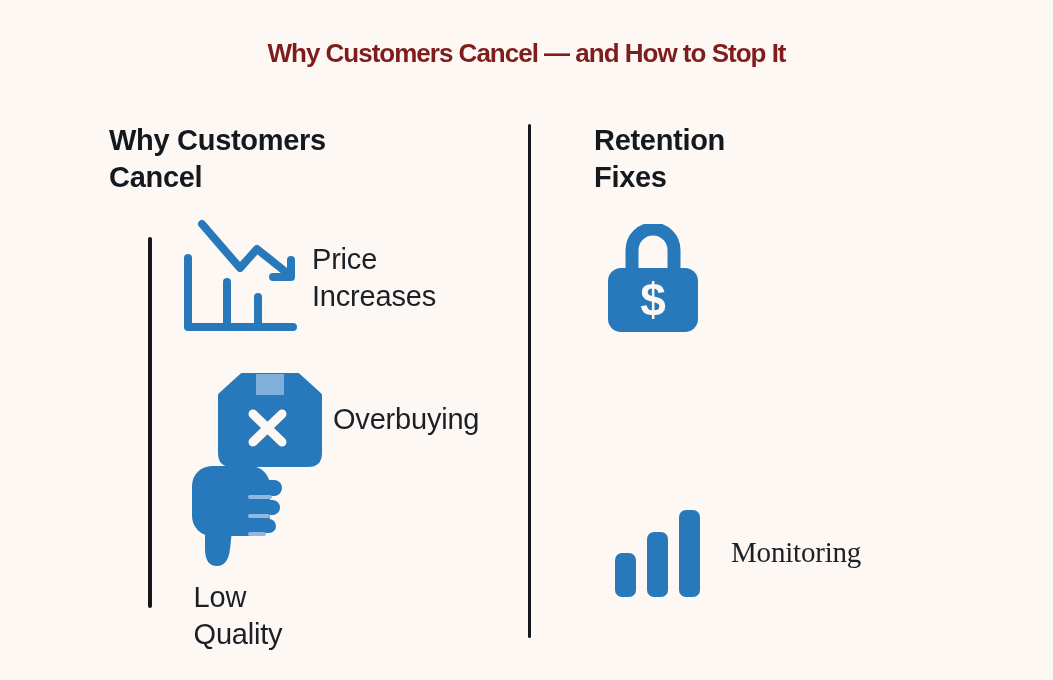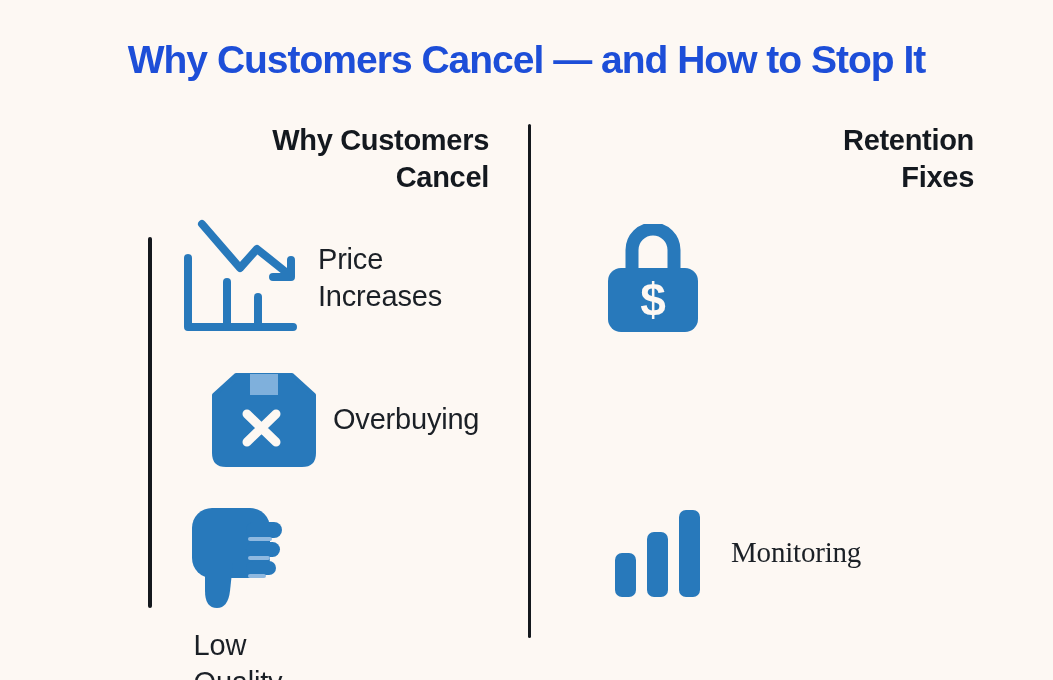--- a/index.html
+++ b/index.html
@@ -10,31 +10,31 @@
   .canvas{
     position:relative;
     width:1053px;height:680px;
     background:#FDF8F3;
     overflow:hidden;
   }
   .title{
     position:absolute;
     left:0;right:0;top:38px;
     text-align:center;
-    font-size:39px;
+    font-size:26px;
     font-weight:700;
     letter-spacing:-1px;
-    color:#1d4ed8;
+    color:#7f1d1d;
     white-space:nowrap;
   }
   .col-header{
     position:absolute;
     top:122px;
     width:380px;
-    text-align:right;
+    text-align:left;
     font-size:29px;
     font-weight:700;
     letter-spacing:-0.3px;
     line-height:37px;
     color:#14191F;
     white-space:pre-line;
   }
   .col-header.left{left:109px;}
   .col-header.right{left:594px;}
   .divider{
@@ -58,25 +58,25 @@
   }
   .item-row .icon-wrap{flex:0 0 auto;display:flex;align-items:center;}
   .item-label{
     font-size:29px;
     font-weight:400;
     letter-spacing:-0.2px;
     line-height:37px;
     color:#1B2026;
     white-space:pre-line;
   }
-  .gap-left{gap:17px;}
+  .gap-left{gap:11px;justify-content:center;}
   .gap-right{gap:30px;}
   
   .row-l1{left:183px;top:216px;height:124px;}
-  .row-l2{left:180px;top:372px;height:95px;padding-left:32px;}
+  .row-l2{left:186px;top:372px;height:95px;padding-left:32px;}
   .row-l3{left:190px;top:503px;height:107px;flex-direction:column;}
   .row-r1{left:608px;top:224px;height:108px;}
   .row-r2{left:606px;top:369px;height:100px;}
   .row-r3{left:613px;top:508px;height:89px;font-family:Liberation Serif, serif;}
 </style>
 </head>
 <body>
 
 <div class="canvas">
 

